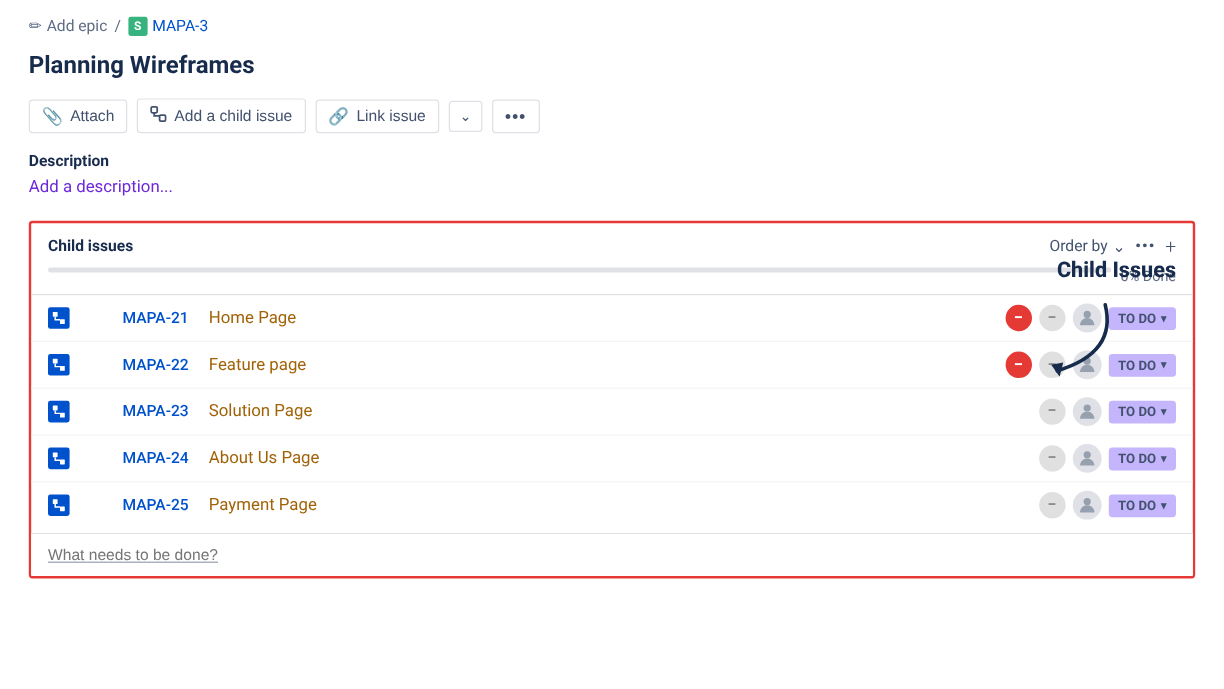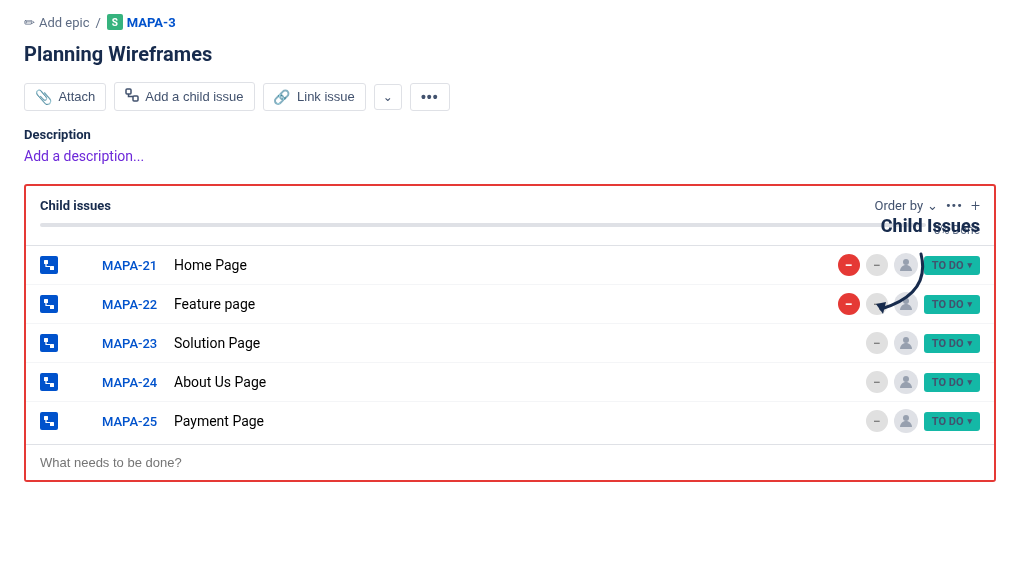--- a/index.html
+++ b/index.html
@@ -40,21 +40,21 @@
       height: 16px;
       background: #36b37e;
       border-radius: 2px;
       display: inline-flex;
       align-items: center;
       justify-content: center;
       color: #fff;
       font-size: 10px;
       font-weight: bold;
     }
-    .breadcrumb-id { color: #0052cc; font-weight: 700; }
+    .breadcrumb-id { color: #0052cc; font-weight: 400; }
 
     .page-title {
       padding: 4px 24px 16px;
       font-size: 20px;
       font-weight: 700;
       color: #172b4d;
     }
 
     .toolbar {
       display: flex;
@@ -198,21 +198,21 @@
       font-size: 13px;
       font-weight: 500;
       cursor: pointer;
       white-space: nowrap;
       min-width: 64px;
       margin-left: 36px;
     }
     .issue-title {
       flex: 1;
       font-size: 14px;
-      color: #000000;
+      color: #a16207;
     }
 
     .issue-actions {
       display: flex;
       align-items: center;
       gap: 6px;
       flex-shrink: 0;
     }
 
     .priority-icon-red {
@@ -251,40 +251,41 @@
       justify-content: center;
       cursor: pointer;
     }
     .assignee-avatar svg { width: 16px; height: 16px; fill: #97a0af; }
 
     .status-badge {
       display: flex;
       align-items: center;
       gap: 4px;
       padding: 3px 8px;
-      background: #14b8a6;
+      background: #c4b5fd;
       border-radius: 3px;
       font-size: 11px;
       font-weight: 700;
       color: #42526e;
       cursor: pointer;
       white-space: nowrap;
     }
     .status-chevron { font-size: 9px; color: #42526e; }
 
     .what-needs-input {
       width: 100%;
       padding: 10px 14px;
       border: none;
       border-top: 1px solid #dfe1e6;
       font-size: 13px;
       color: #97a0af;
       background: #fff;
       outline: none;
       border-radius: 0 0 1px 1px;
+      text-decoration: underline;
     }
 
     
     .child-issues-annotation {
       position: absolute;
       right: 40px;
       top: 215px;
       display: flex;
       flex-direction: column;
       align-items: flex-start;

